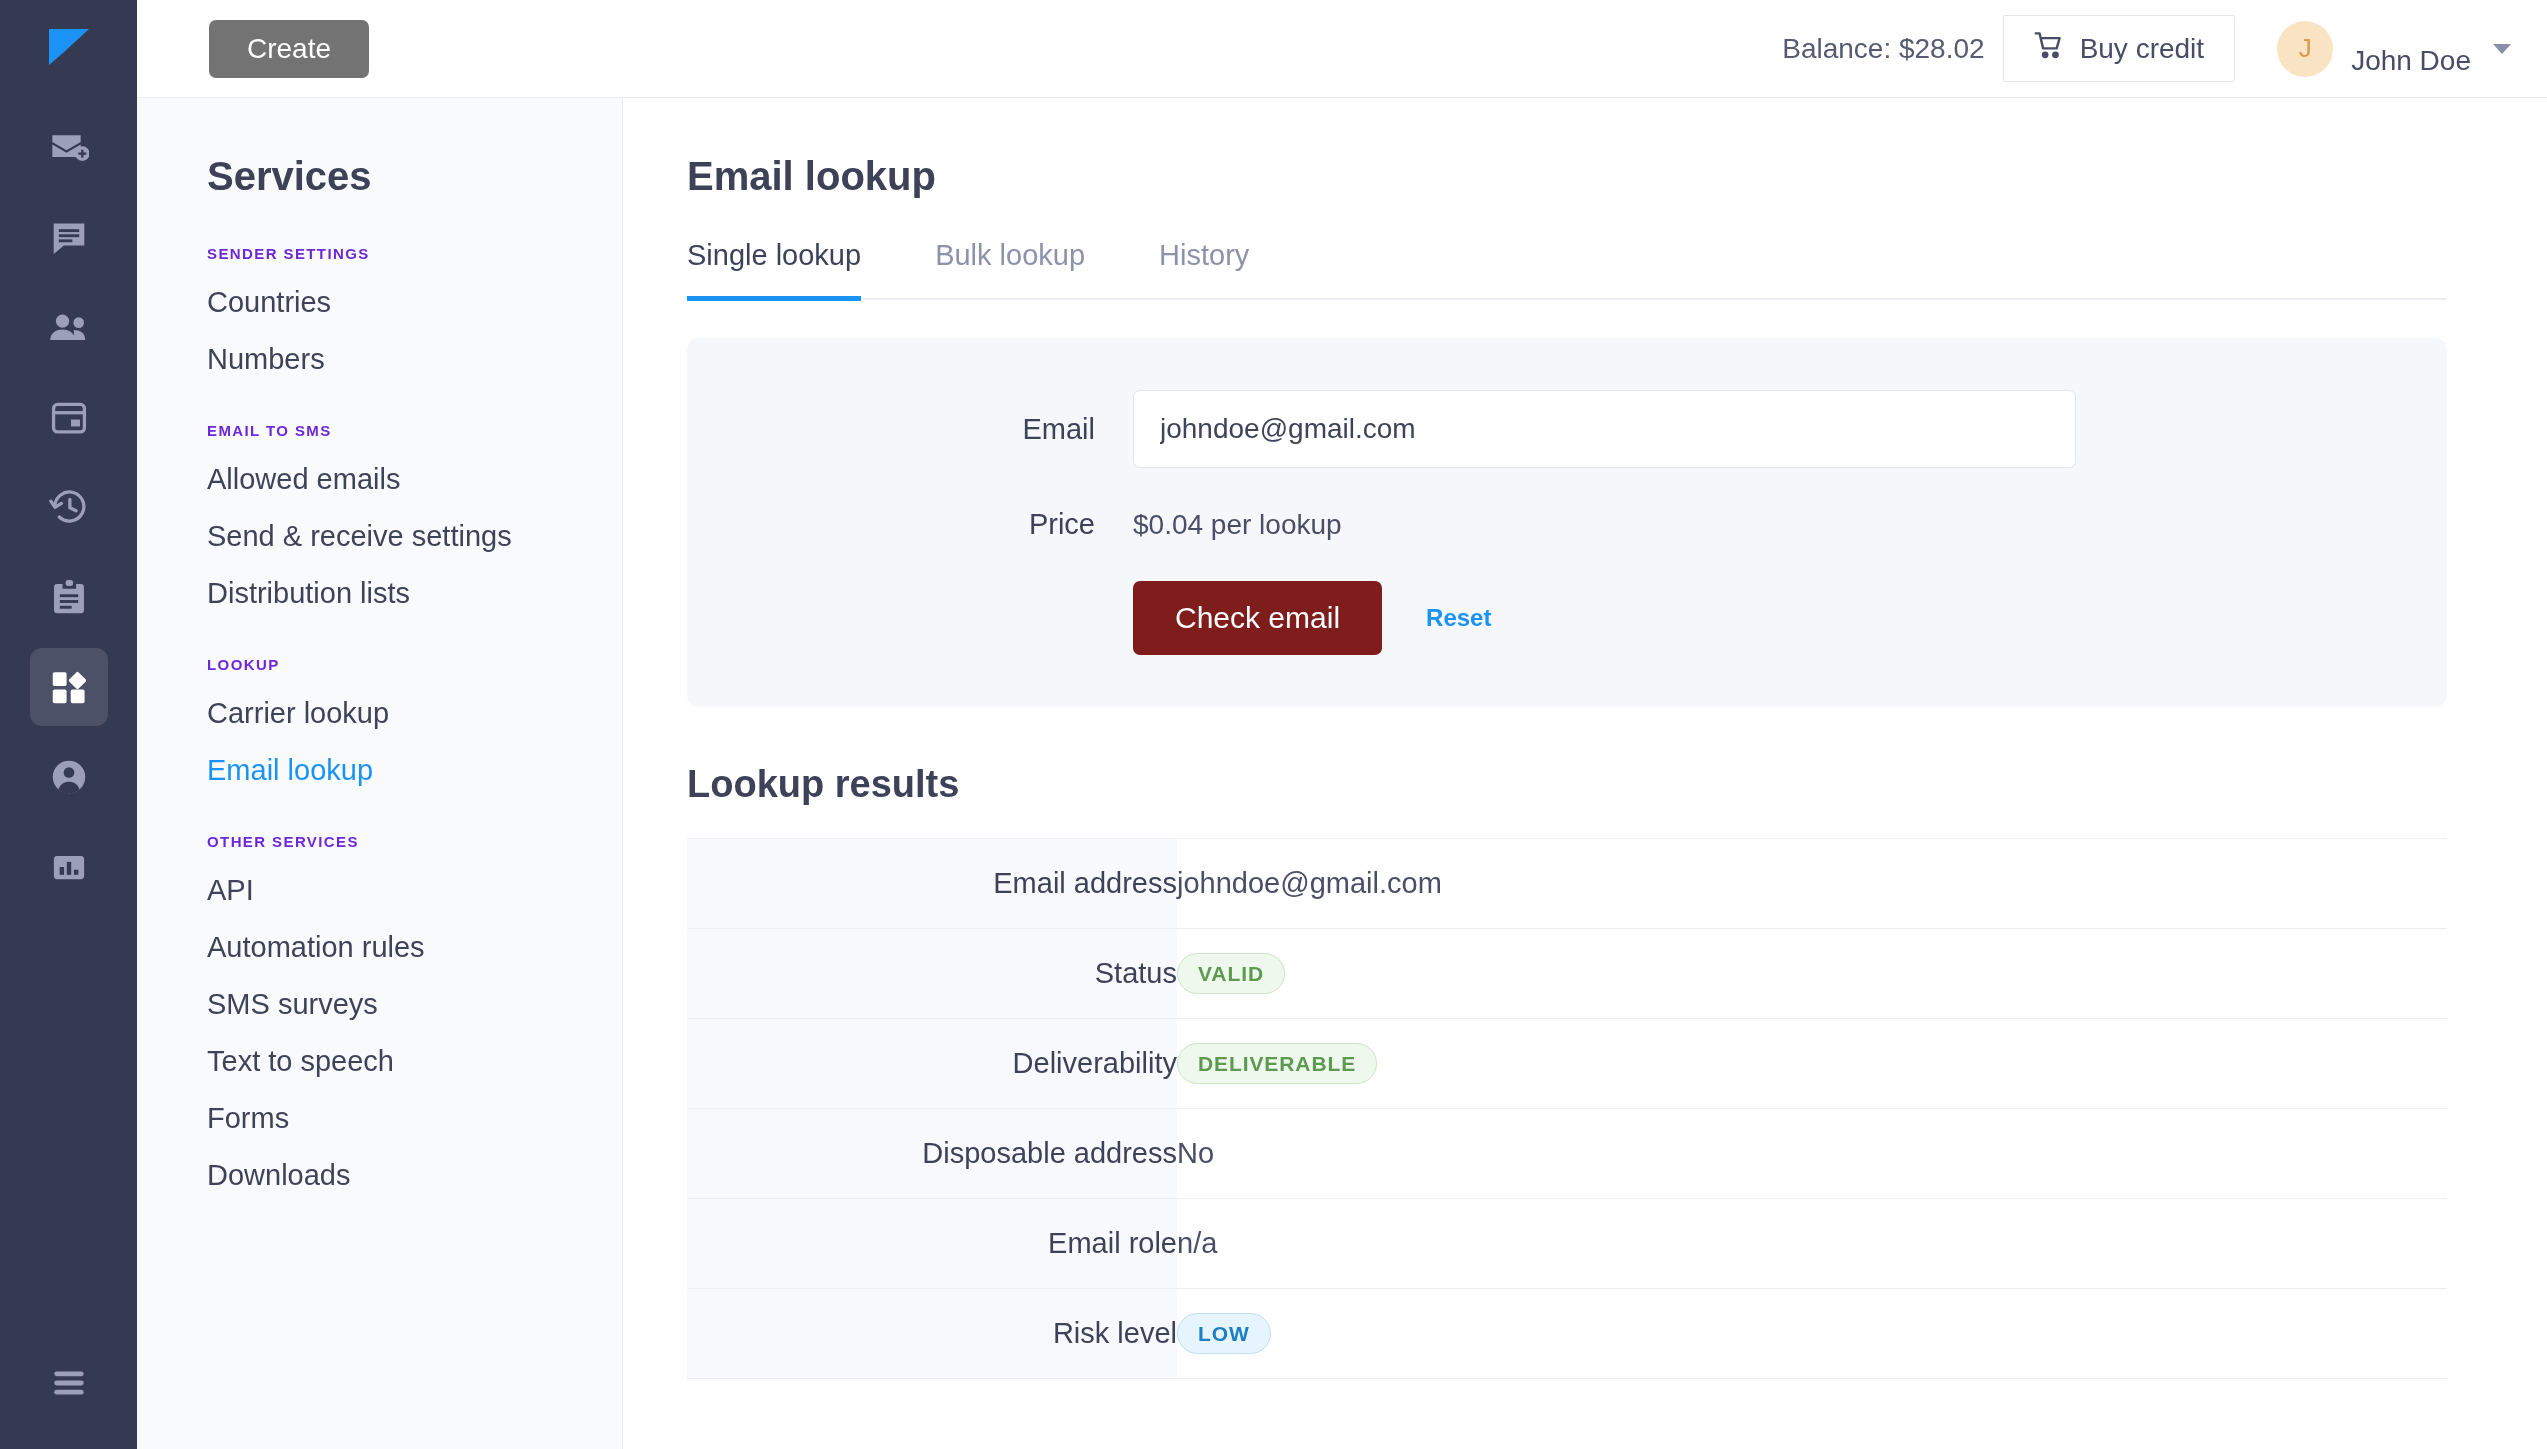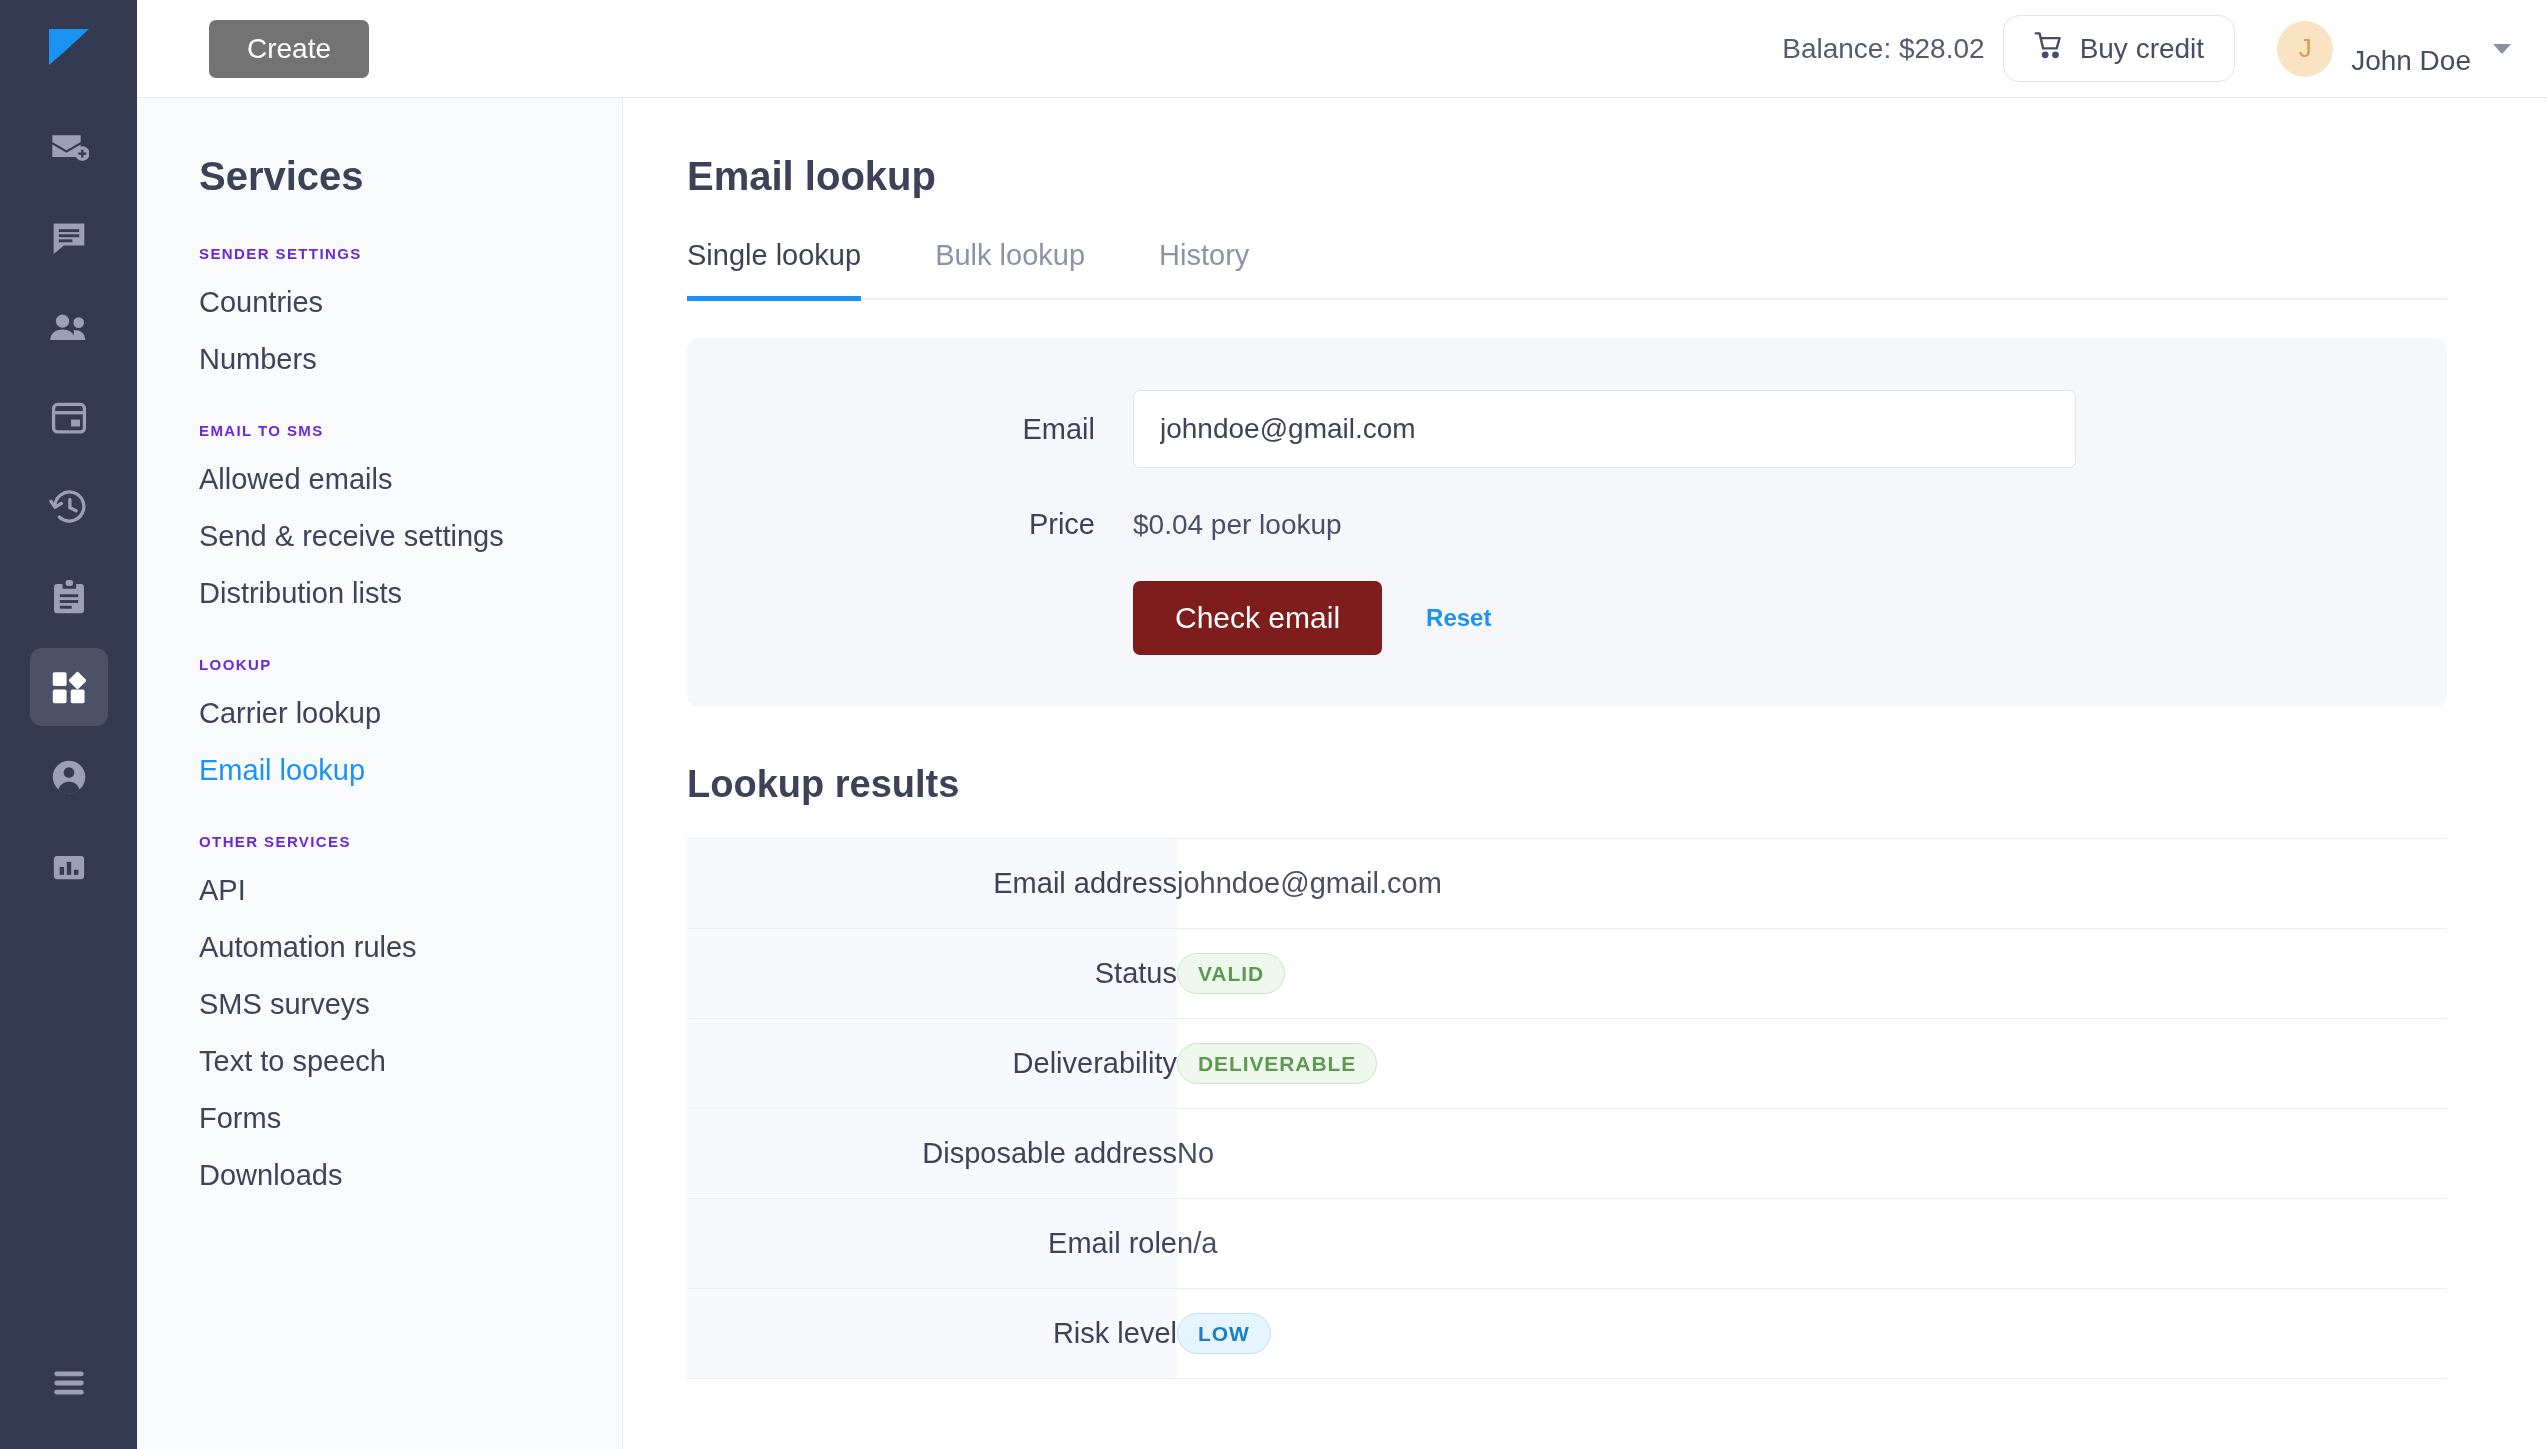--- a/index.html
+++ b/index.html
@@ -56,21 +56,21 @@
     padding: 15px 38px; cursor: pointer;
     line-height: 1;
   }
   .topbar-spacer { flex: 1; }
   .balance {
     font-size: 28px; color: #565a73;
     margin-right: 18px; white-space: nowrap;
   }
   .buy-credit {
     display: flex; align-items: center; gap: 16px;
-    border: 1px solid #e3e5ec; border-radius: 16px;
+    border: 1px solid #e3e5ec; border-radius: 2px;
     background: #ffffff; cursor: pointer;
     padding: 15px 30px;
     font-size: 28px; color: #484c66;
     font-family: "Liberation Sans", sans-serif;
     margin-right: 42px; white-space: nowrap;
   }
   .user-chip {
     display: flex; align-items: center; gap: 18px;
     cursor: pointer; white-space: nowrap;
   }
@@ -90,21 +90,21 @@
   }
 
   
   .body-row { flex: 1; display: flex; min-height: 0; }
 
   
   .sidebar {
     width: 486px; flex: 0 0 486px;
     background: #f9fafc;
     border-right: 1px solid #e9eaf0;
-    padding: 0 0 0 0;
+    padding: 0 0 0 8px;
     overflow: hidden;
   }
   .sb-title {
     font-size: 40px; font-weight: bold; color: #3e4259;
     padding: 56px 0 0 62px;
   }
   .sb-group-label {
     font-size: 15px; font-weight: bold; letter-spacing: 1.4px;
     color: #6d28d9; text-transform: uppercase;
     padding: 46px 0 0 62px;

